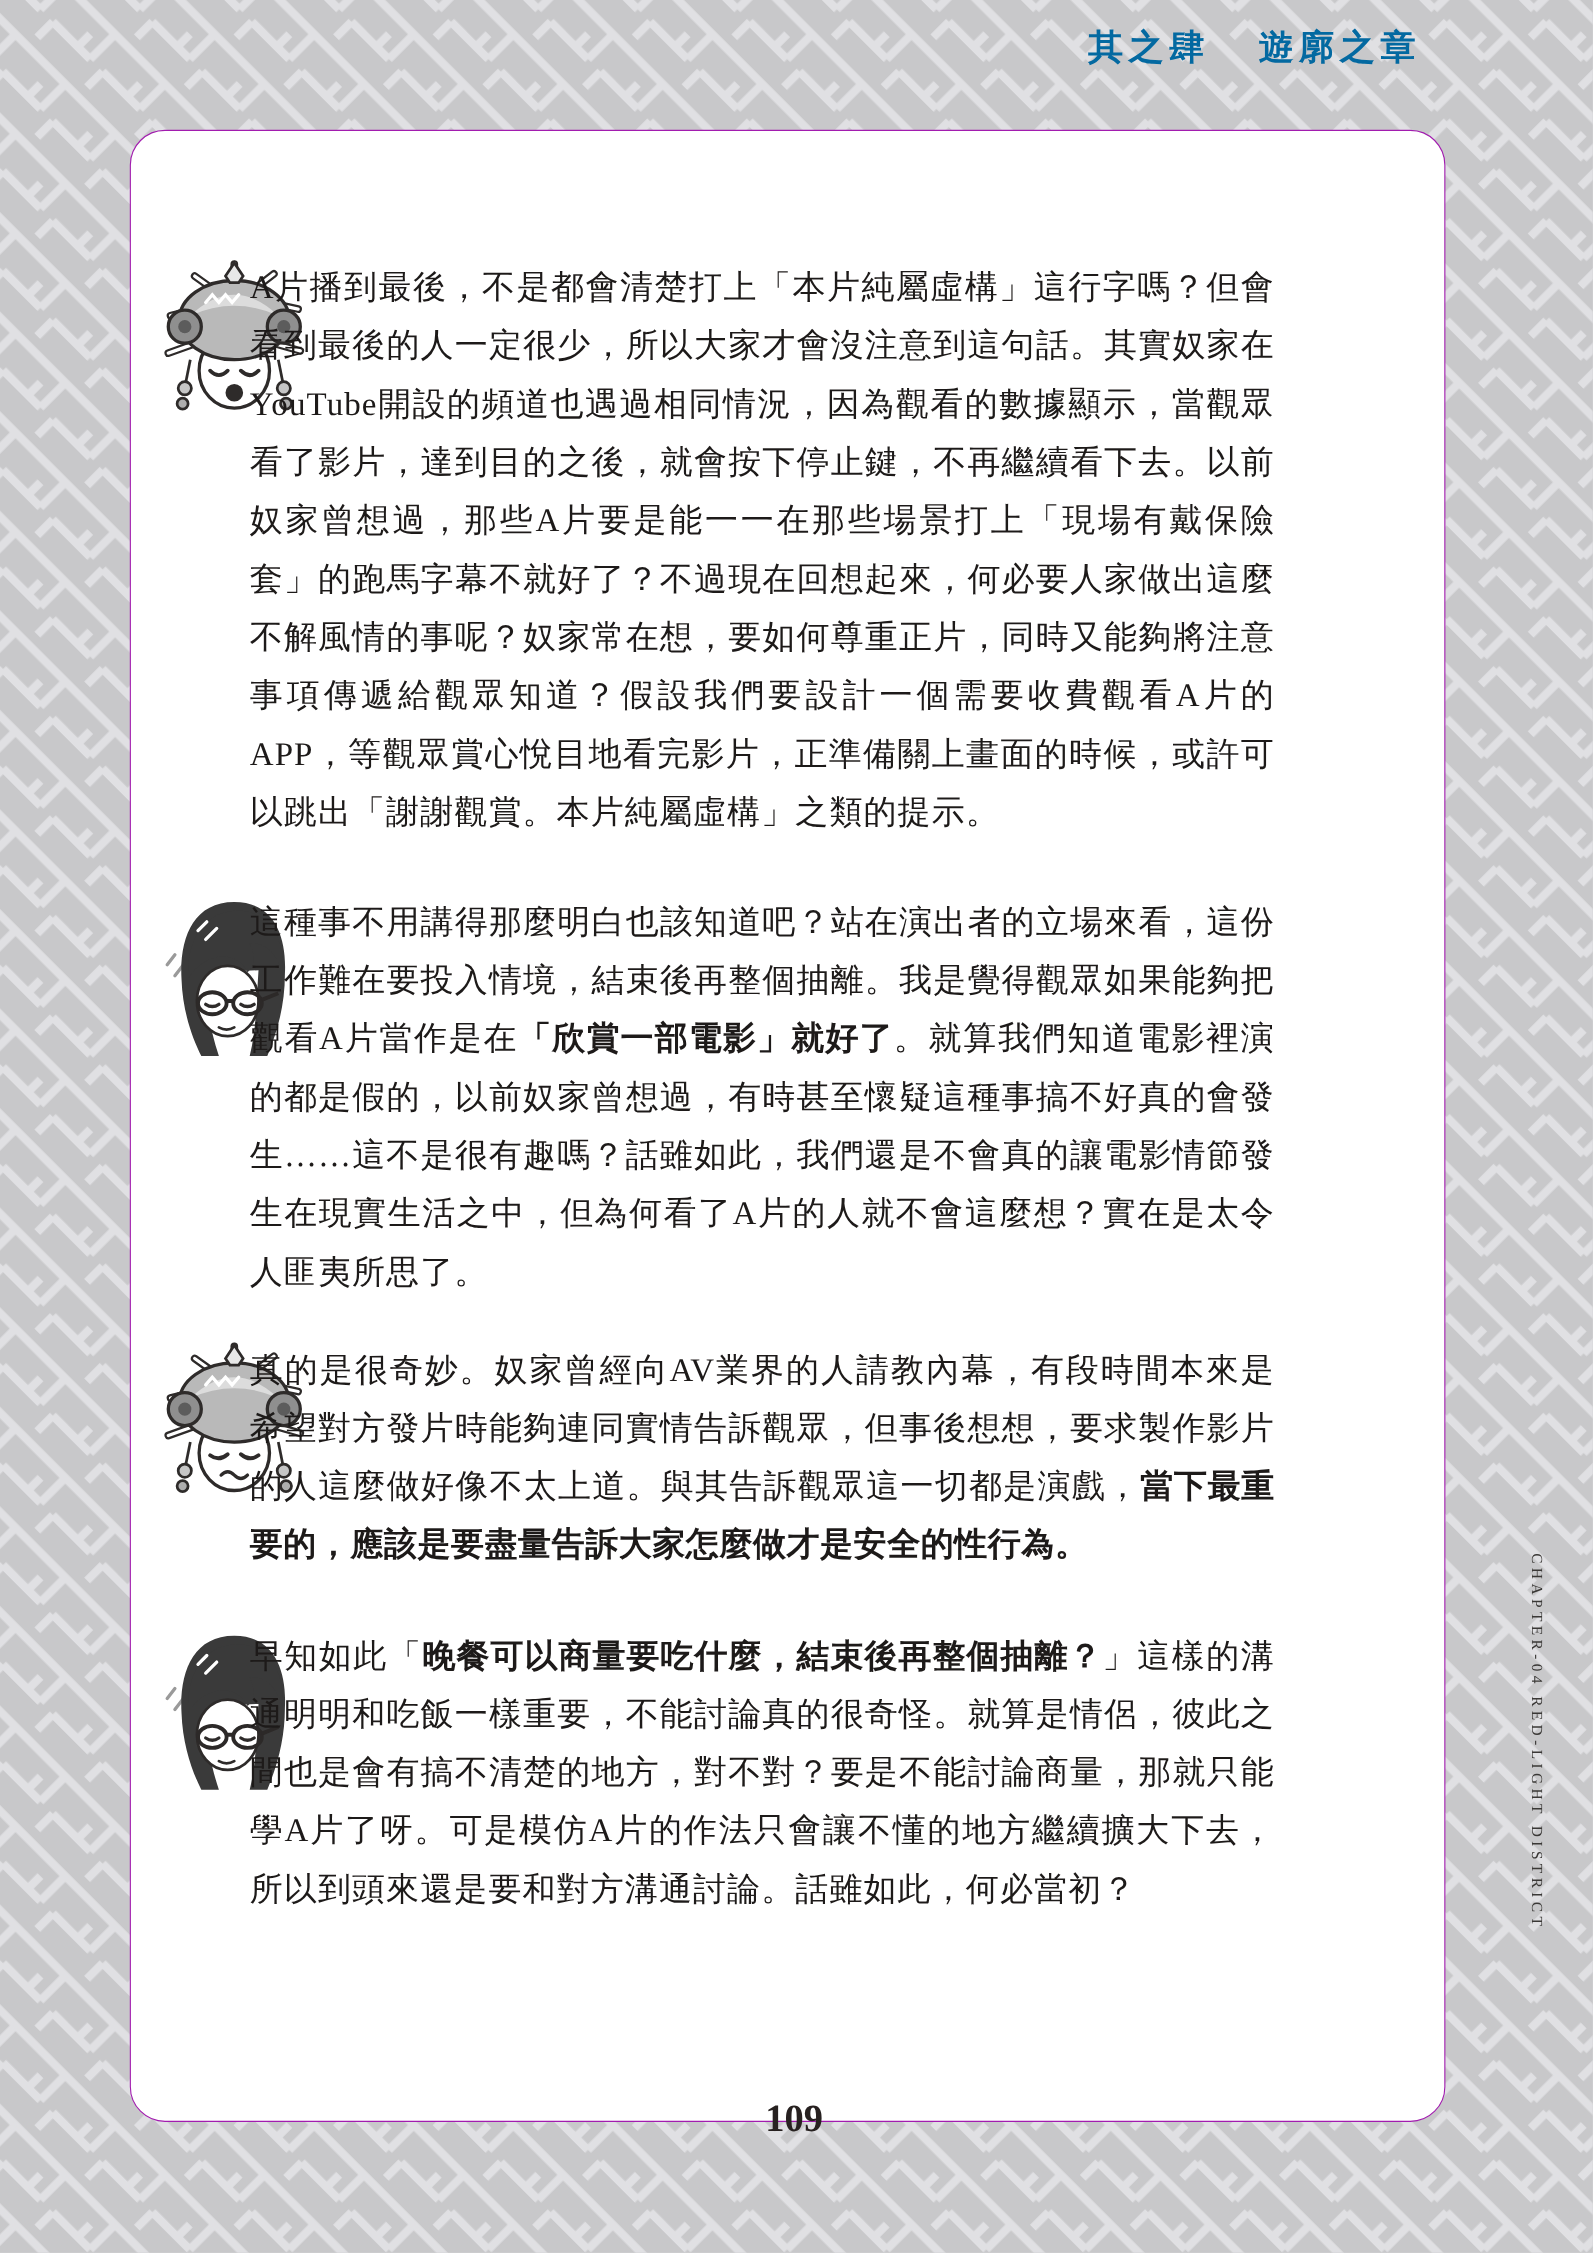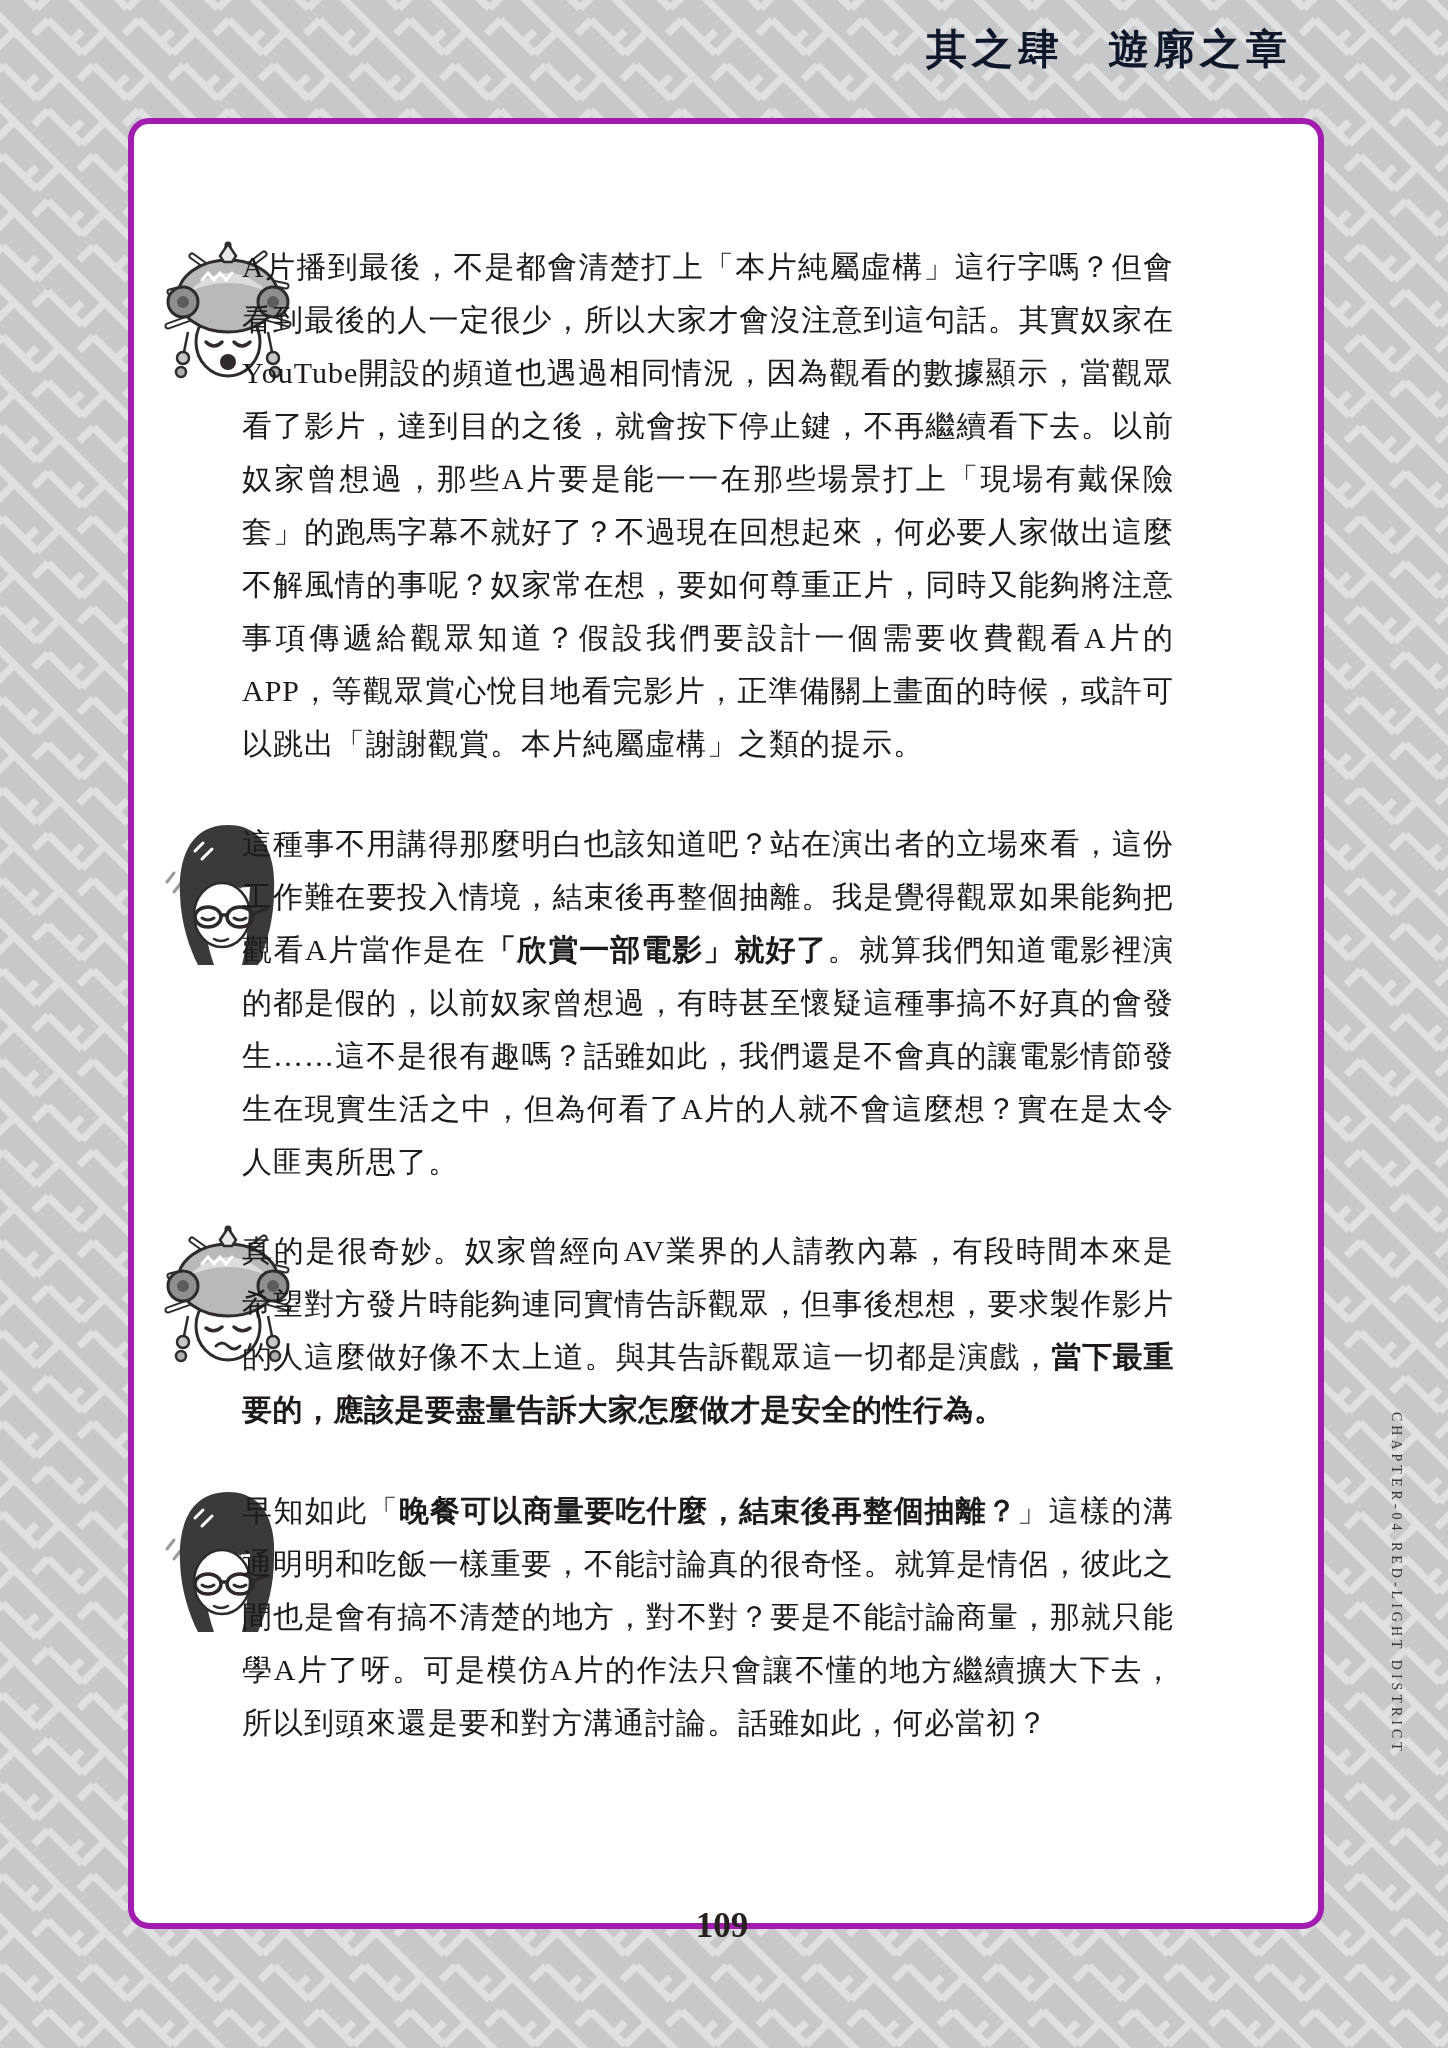--- a/index.html
+++ b/index.html
@@ -4,27 +4,27 @@
 <style>
   html,body{margin:0;padding:0;}
   body{
     width:1448px;height:2048px;position:relative;overflow:hidden;
     background:#c8c8ca;
     font-family:"Liberation Serif","DejaVu Serif",serif;
   }
   .bg-pattern{position:absolute;left:0;top:0;width:1448px;height:2048px;}
   .page-header{
     position:absolute;top:22px;left:0;width:1292px;text-align:right;
-    font-size:41px;font-weight:700;letter-spacing:5px;color:#0f172a;
+    font-size:32px;font-weight:700;letter-spacing:5px;color:#0369a1;
     font-family:"Liberation Serif","DejaVu Serif",serif;
   }
   .page-header .hdr-title{margin-left:44px;}
   .content-card{
-    position:absolute;left:128px;top:118px;width:1196px;height:1811px;
-    background:#ffffff;border:6px solid #a21caf;border-radius:21px;
+    position:absolute;left:118px;top:118px;width:1196px;height:1811px;
+    background:#ffffff;border:1px solid #a21caf;border-radius:32px;
     box-sizing:border-box;
   }
   .dialogue{position:absolute;left:0;width:100%;}
   .avatar{position:absolute;left:28px;top:0;width:132px;height:152px;}
   .para{
     margin:0;position:absolute;left:108px;top:0;width:932px;
     font-size:30px;line-height:53px;letter-spacing:1px;color:#1d1a19;
     text-align:justify;
   }
   .para .b{

